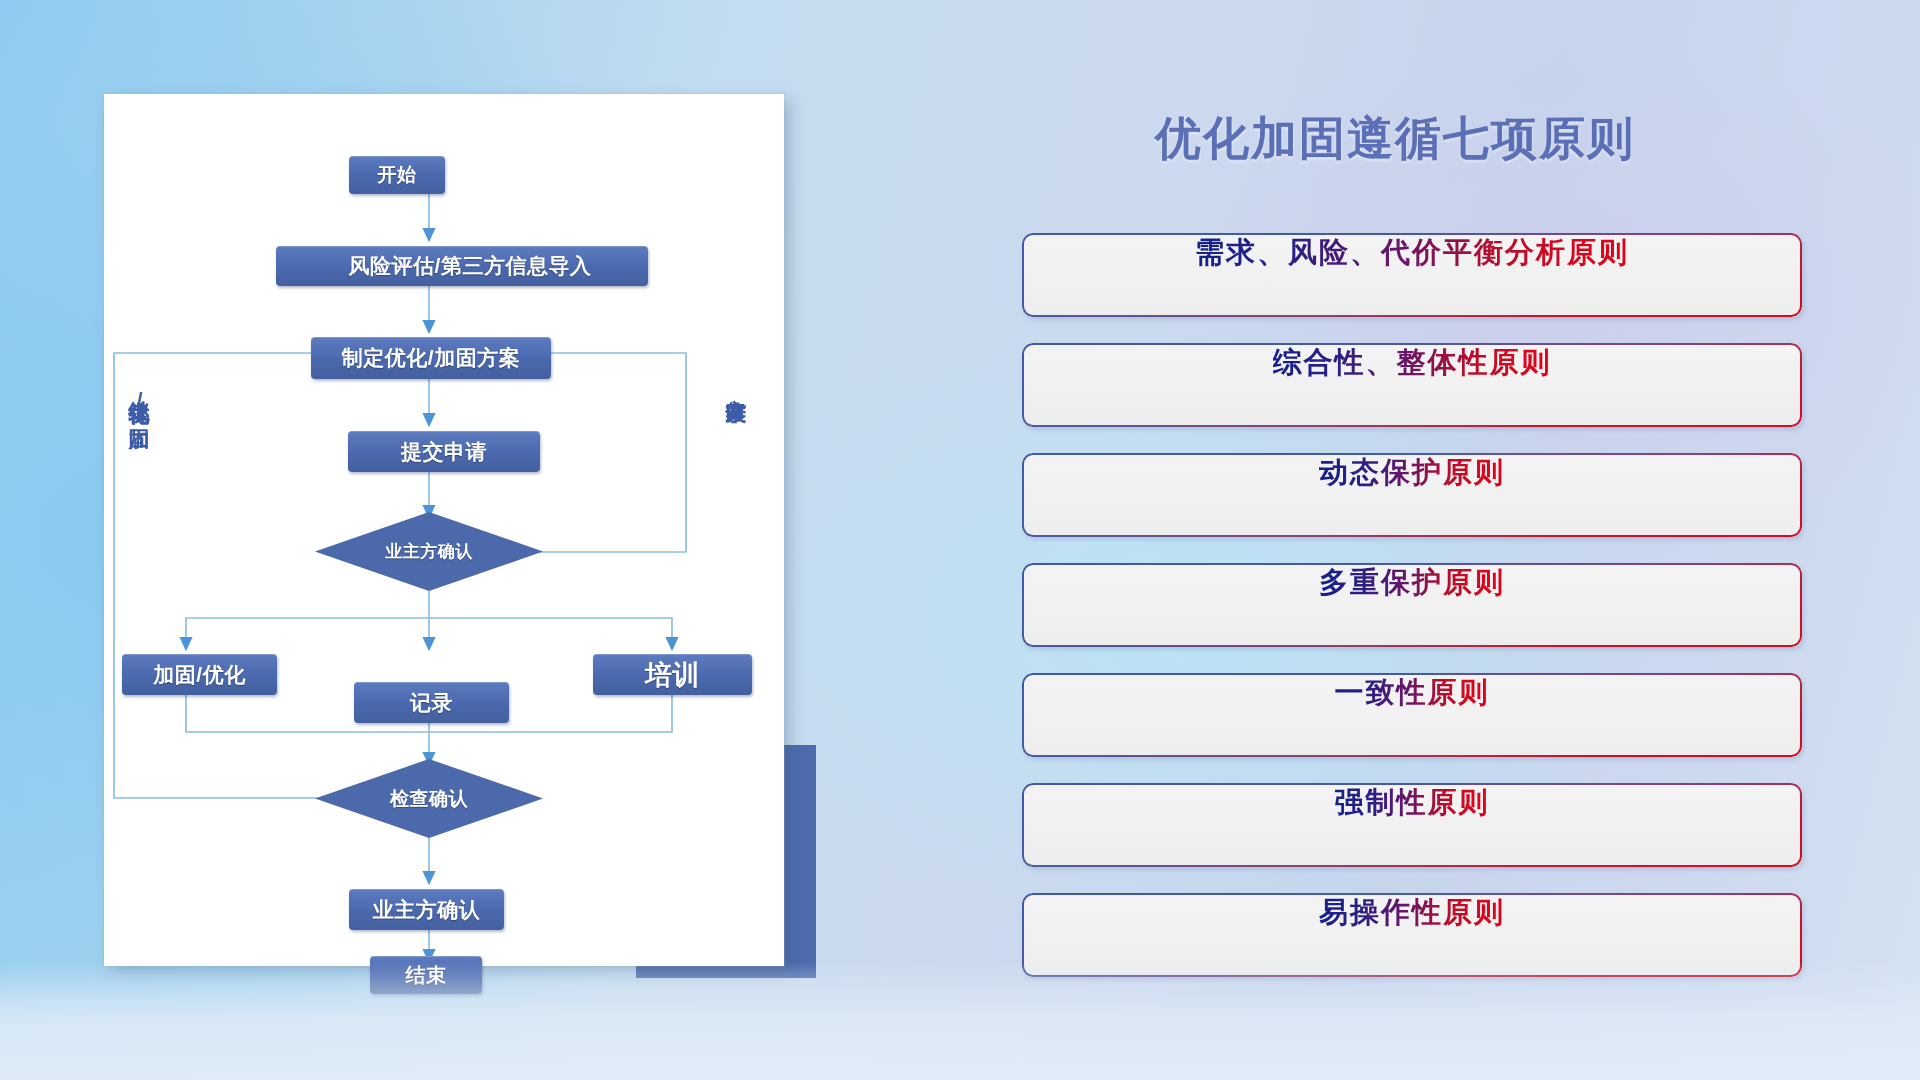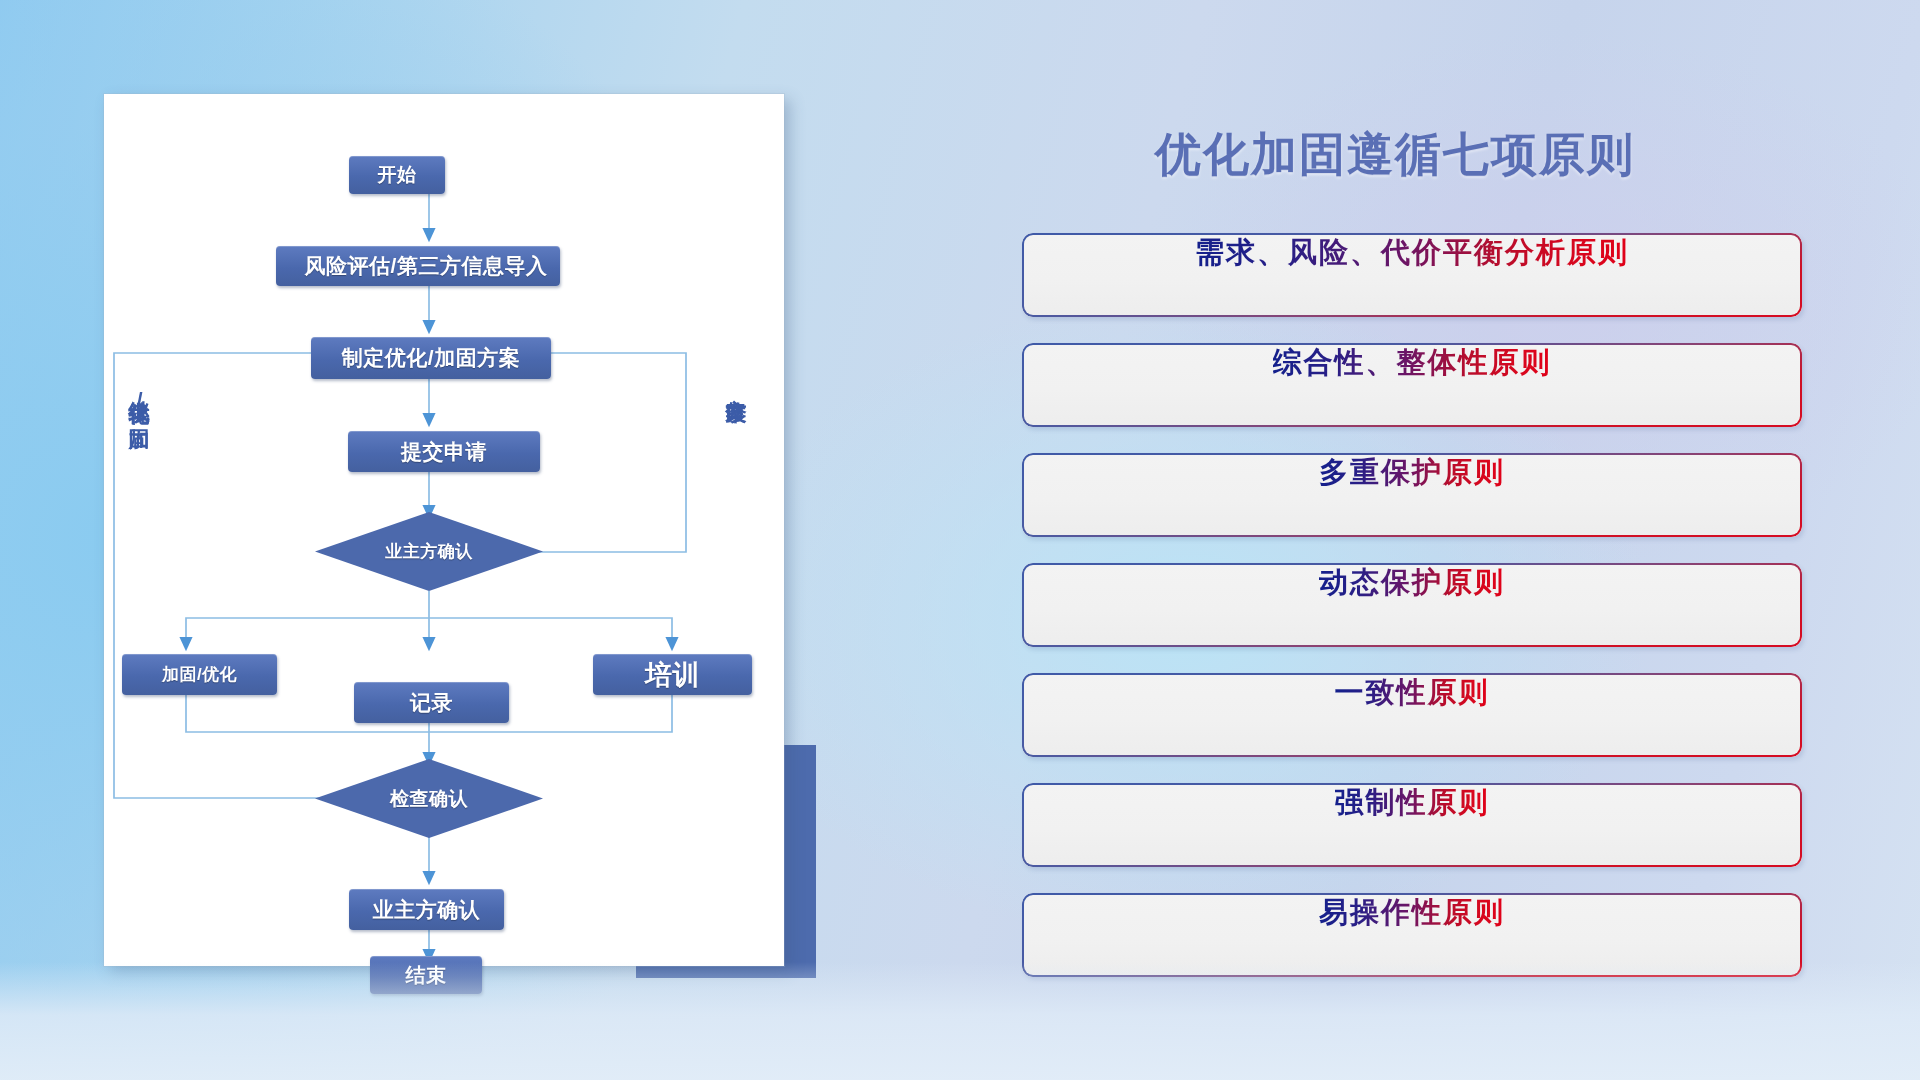--- a/index.html
+++ b/index.html
@@ -81,21 +81,20 @@
   }
 
   
   #right-title{
     position:absolute;left:1000px;top:108px;width:790px;
     text-align:center;
     font-size:46px;font-weight:bold;
     color:#5a6fb5;
     letter-spacing:2px;
     text-shadow:0 2px 3px rgba(255,255,255,.55), 0 1px 0 rgba(90,110,180,.25);
-    margin-top:16px;
   }
 
   #card-list{
     position:absolute;left:1022px;top:233px;width:780px;
   }
   .pcard{
     position:relative;
     height:84px;margin-bottom:26px;
     border-radius:11px;
     background:linear-gradient(180deg,#f3f3f3 0%,#f1f1f1 55%,#ededed 100%);
@@ -163,38 +162,38 @@
         <path d="M404,458 L582,458 L582,259 L410,259" marker-end="url(#ahl)"></path>
 
         <path d="M246,704 L10,704 L10,259 L237,259" marker-end="url(#ahl)"></path>
       </g>
     </svg>
 
     <div class="node rect" style="left:245px;top:62px;width:96px;height:38px;font-size:19px;">
       <span>开始</span>
     </div>
 
-    <div class="node rect" style="left:172px;top:152px;width:284px;height:40px;font-size:21px;padding-left:16px;">
+    <div class="node rect" style="left:172px;top:152px;width:372px;height:40px;font-size:21px;padding-left:16px;">
       <span>风险评估/第三方信息导入</span>
     </div>
 
     <div class="node rect" style="left:207px;top:243px;width:240px;height:42px;font-size:21px;">
       <span>制定优化/加固方案</span>
     </div>
 
     <div class="node rect" style="left:244px;top:337px;width:192px;height:41px;font-size:21px;">
       <span>提交申请</span>
     </div>
 
     <div class="node diamond" style="left:211px;top:418px;width:228px;height:79px;font-size:17px;">
       <div class="diamond-shape"></div>
       <span>业主方确认</span>
     </div>
 
-    <div class="node rect" style="left:18px;top:560px;width:155px;height:41px;font-size:17px;">
+    <div class="node rect" style="left:18px;top:560px;width:155px;height:41px;font-size:21px;">
       <span>加固/优化</span>
     </div>
 
     <div class="node rect" style="left:250px;top:560px;width:155px;height:41px;font-size:21px;margin-top:28px;">
       <span>记录</span>
     </div>
 
     <div class="node rect" style="left:489px;top:560px;width:159px;height:41px;font-size:27px;">
       <span>培训</span>
     </div>
@@ -223,28 +222,28 @@
 
     <div class="pcard">
       <span class="pcard-text">需求、风险、代价平衡分析原则</span>
     </div>
 
     <div class="pcard">
       <span class="pcard-text">综合性、整体性原则</span>
     </div>
 
     <div class="pcard">
+      <span class="pcard-text">动态保护原则</span>
+    </div>
+
+    <div class="pcard">
       <span class="pcard-text">多重保护原则</span>
     </div>
 
     <div class="pcard">
-      <span class="pcard-text">动态保护原则</span>
-    </div>
-
-    <div class="pcard">
       <span class="pcard-text">一致性原则</span>
     </div>
 
     <div class="pcard">
       <span class="pcard-text">强制性原则</span>
     </div>
 
     <div class="pcard">
       <span class="pcard-text">易操作性原则</span>
     </div>

